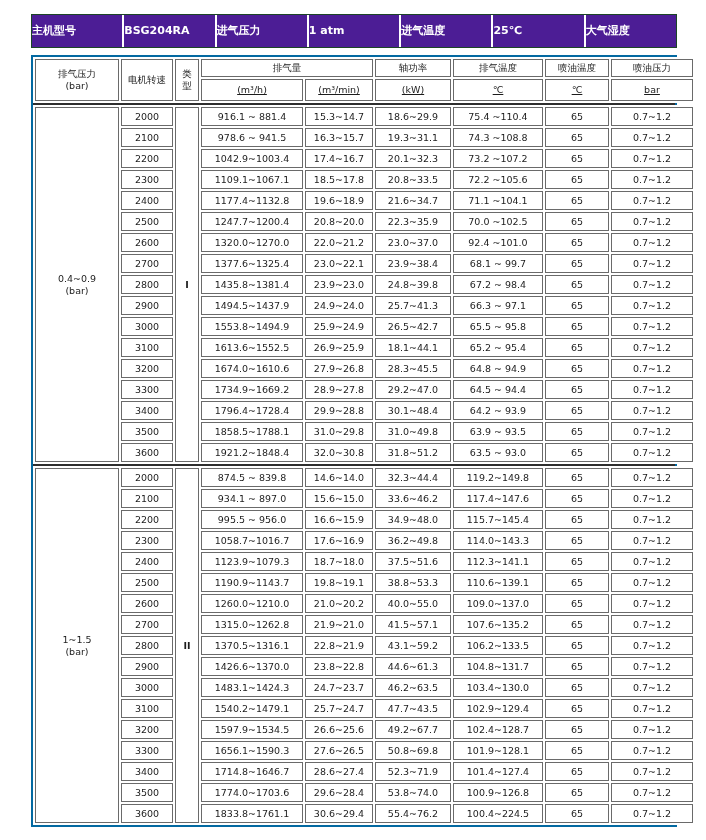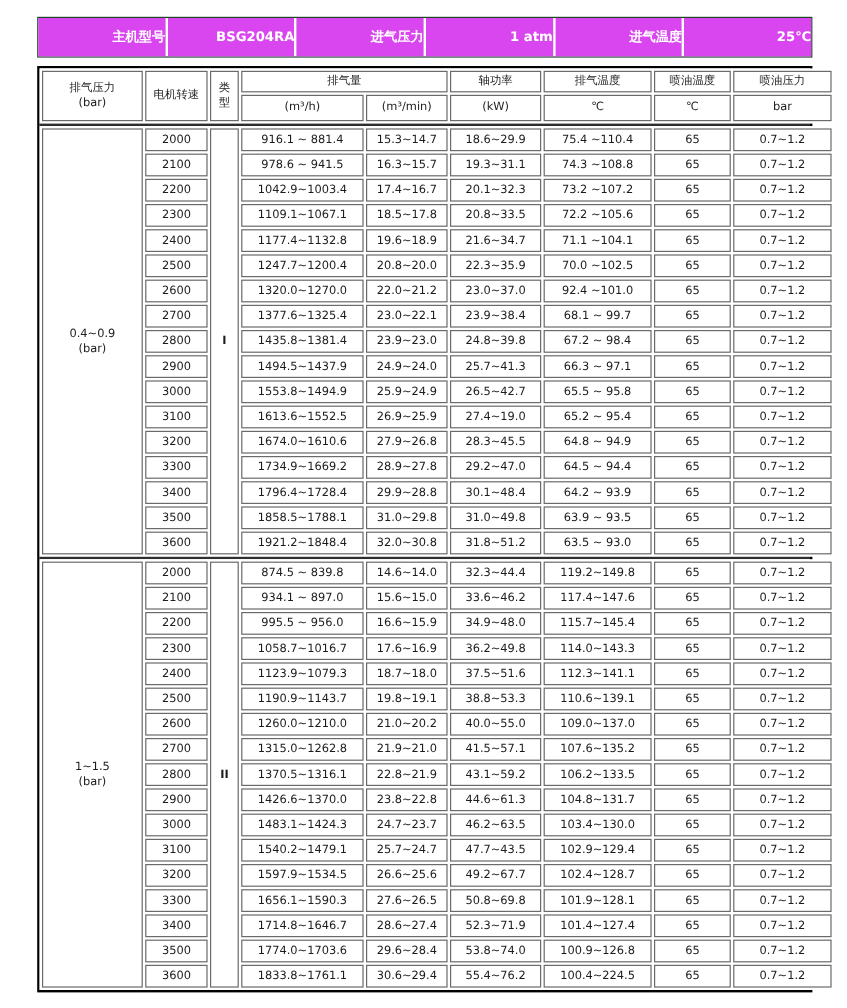--- a/index.html
+++ b/index.html
@@ -9,59 +9,60 @@
     color:#1c1c1c;
   }
   .sheet{width:646px;margin:14px 0 0 31px;}
 
   
   .greenbar{
     display:flex;gap:2px;background:#ffffff;
     border:1px solid #1c4526;
   }
   .greenbar .gcell{
-    flex:1;background:#d946ef;color:#ffffff;
-    font-size:11px;font-weight:bold;text-align:right;
+    flex:1;background:#4c1d95;color:#ffffff;
+    font-size:11px;font-weight:bold;text-align:left;
     height:32px;line-height:32px;
-    white-space:nowrap;overflow:hidden;padding-left:12px;
+    white-space:nowrap;overflow:hidden;
   }
 
   
-  .tablebox{border:2px solid #000000;margin-top:7px;background:#ffffff;}
+  .tablebox{border:2px solid #0369a1;margin-top:7px;background:#ffffff;}
   table.spec{
     width:100%;table-layout:fixed;
     border-collapse:separate;border-spacing:2px;
     background:#ffffff;
   }
   table.spec td{
     border:1px solid #6a6a6a;
     text-align:center;vertical-align:middle;
     font-size:9.5px;line-height:12px;
     height:17px;padding:0;overflow:hidden;
     color:#1c1c1c;background:#ffffff;
   }
   td.hd{background:#d9d9d9;font-size:10px;}
-  tr.unit-row td{height:20px;}
+  tr.unit-row td{height:20px;text-decoration:underline;}
   tr.top-hd-row td{height:16px;}
   .pre{white-space:pre-line;}
   .typecell{font-weight:bold;font-size:10px;}
   .groupsec{border-top:2px solid #2e2e2e;}
 </style>
 </head>
 <body>
 
 <div class="sheet">
 
   <div class="greenbar">
     <div class="gcell">主机型号</div>
     <div class="gcell">BSG204RA</div>
     <div class="gcell">进气压力</div>
     <div class="gcell">1 atm</div>
     <div class="gcell">进气温度</div>
     <div class="gcell">25℃</div>
+    <div class="gcell">大气湿度</div>
   </div>
 
   <div class="tablebox">
 
     <table class="spec">
       <colgroup>
         <col style="width:84px">
           <col style="width:52px">
           <col style="width:24px">
         <col style="width:102px">
@@ -208,21 +209,21 @@
               <td>25.9~24.9</td>
               <td>26.5~42.7</td>
               <td>65.5 ~ 95.8</td>
               <td>65</td>
               <td>0.7~1.2</td>
             </tr>
             <tr>
               <td>3100</td>
               <td>1613.6~1552.5</td>
               <td>26.9~25.9</td>
-              <td>27.4~19.0</td>
+              <td>18.1~44.1</td>
               <td>65.2 ~ 95.4</td>
               <td>65</td>
               <td>0.7~1.2</td>
             </tr>
             <tr>
               <td>3200</td>
               <td>1674.0~1610.6</td>
               <td>27.9~26.8</td>
               <td>28.3~45.5</td>
               <td>64.8 ~ 94.9</td>

